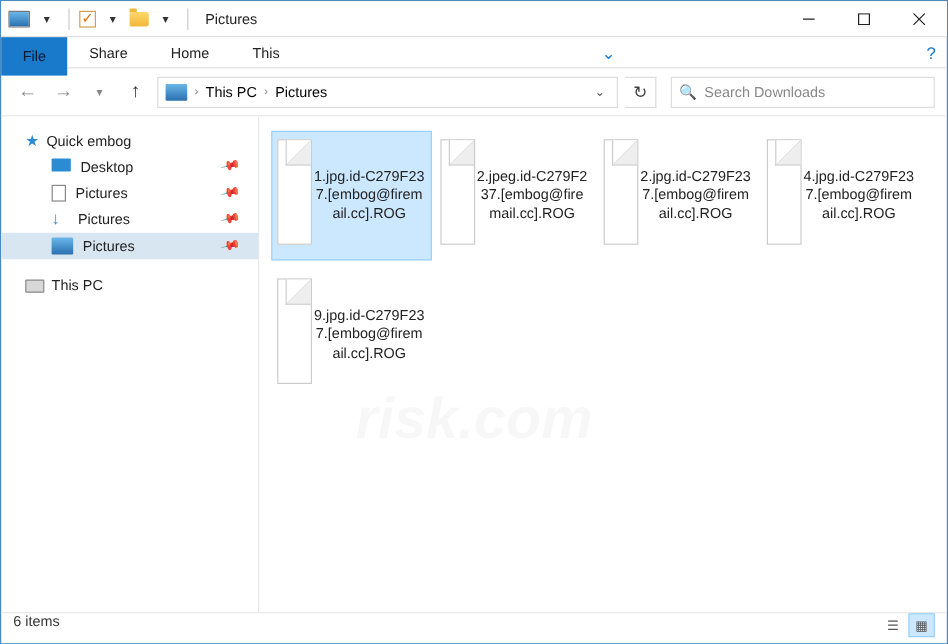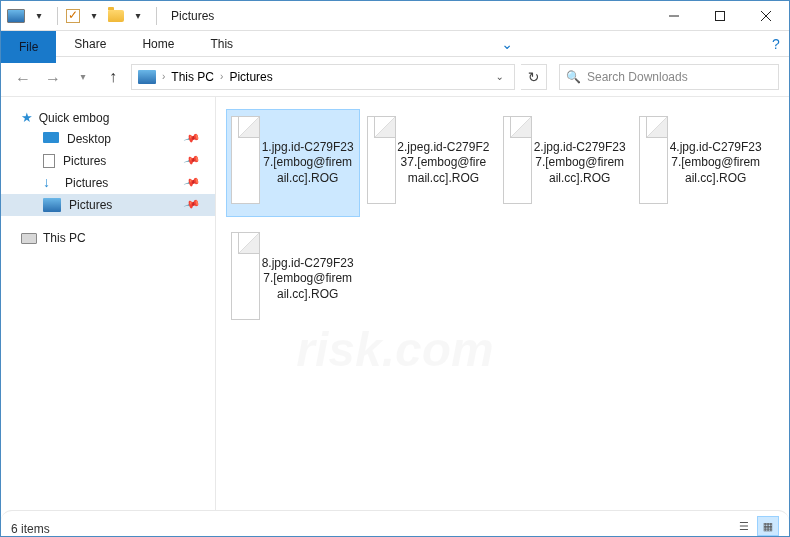--- a/index.html
+++ b/index.html
@@ -45,21 +45,21 @@
 .ic-down::before { content: "↓"; color: #2a8dd4; font-size: 14px; font-weight: bold; position: absolute; top: -2px; }
 .ic-pc { width: 16px; height: 11px; background: #d8d8d8; border: 1px solid #888; border-radius: 1px; }
 .ic-net { width: 14px; height: 14px; position: relative; }
 .ic-net::before { content: "🖧"; font-size: 12px; color: #2a8dd4; position: absolute; top: -2px; left: -1px; }
 .file-grid { flex: 1; padding: 12px 10px; display: flex; flex-wrap: wrap; align-content: flex-start; gap: 8px 2px; overflow-y: auto; }
 .file-item { width: 134px; display: flex; flex-direction: row; align-items: center; padding: 6px 4px; border: 1px solid transparent; font-size: 12px; text-align: center; }
 .file-item.sel { background: #cce8ff; border: 1px solid #99d1ff; }
 .file-thumb { width: 72px; height: 88px; background: #fff; border: 1px solid #ccc; position: relative; margin-bottom: 6px; }
 .file-thumb::before { content: ""; position: absolute; top: 0; right: 0; width: 20px; height: 20px; background: linear-gradient(135deg, #fff 48%, #ddd 50%, #eee 52%); border-left: 1px solid #ccc; border-bottom: 1px solid #ccc; }
 .file-name { line-height: 1.3; word-break: break-all; color: #222; max-height: 48px; overflow: hidden; }
-.statusbar { height: 26px; border-top: 1px solid #e8e8e8; display: flex; align-items: flex-end; padding: 0 10px; font-size: 12px; color: #333; border-radius: 11px; }
+.statusbar { height: 26px; border-top: 1px solid #e8e8e8; display: flex; align-items: flex-start; padding: 0 10px; font-size: 12px; color: #333; }
 .view-toggles { margin-left: auto; display: flex; gap: 2px; }
 .view-btn { width: 22px; height: 20px; border: 1px solid transparent; display: flex; align-items: center; justify-content: center; color: #555; font-size: 11px; }
 .view-btn.active { border-color: #99d1ff; background: #cce8ff; }
 .watermark { position: absolute; top: 50%; left: 50%; transform: translate(-50%,-50%); font-size: 140px; font-weight: 700; color: rgba(0,0,0,0.04); font-style: italic; pointer-events: none; letter-spacing: -8px; z-index: 0; }
 .watermark-sub { position: absolute; top: 60%; left: 50%; transform: translate(-50%,0); font-size: 48px; font-weight: 700; color: rgba(0,0,0,0.03); font-style: italic; pointer-events: none; z-index: 0; }
 .content, .titlebar, .ribbon-menu, .navbar, .statusbar { position: relative; z-index: 1; }
 </style>
 </head>
 <body>
 
@@ -175,21 +175,21 @@
         <div class="file-item">
           <div class="file-thumb"></div>
           <div class="file-name">2.jpg.id-C279F237.[embog@firemail.cc].ROG</div>
         </div>
         <div class="file-item">
           <div class="file-thumb"></div>
           <div class="file-name">4.jpg.id-C279F237.[embog@firemail.cc].ROG</div>
         </div>
         <div class="file-item">
           <div class="file-thumb"></div>
-          <div class="file-name">8.jpg.id-C279F237.[embog@firemail.cc].ROG</div>
+          <div class="file-name">9.jpg.id-C279F237.[embog@firemail.cc].ROG</div>
         </div>
       </div>
   </div>
 
   <div class="statusbar">
     <span>6 items</span>
     <div class="view-toggles">
       <div class="view-btn">☰</div>
       <div class="view-btn active">▦</div>
     </div>

